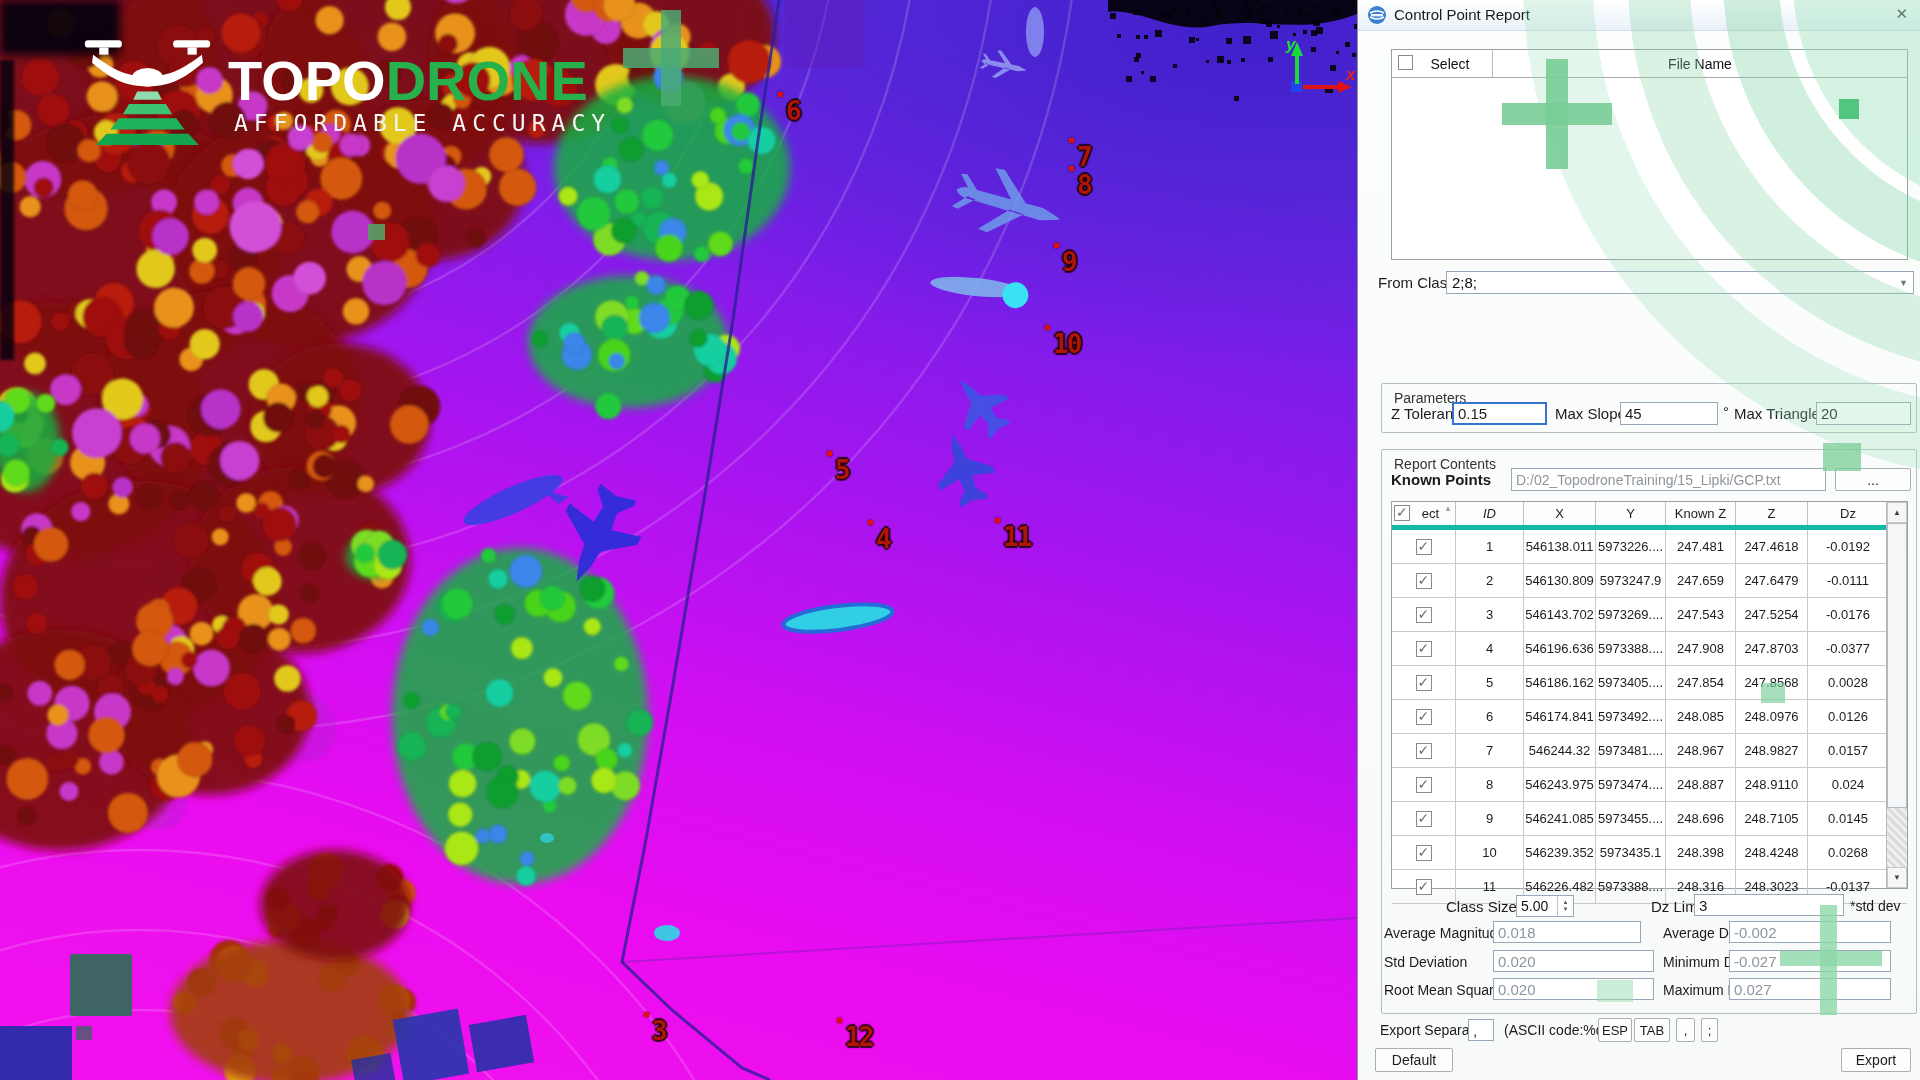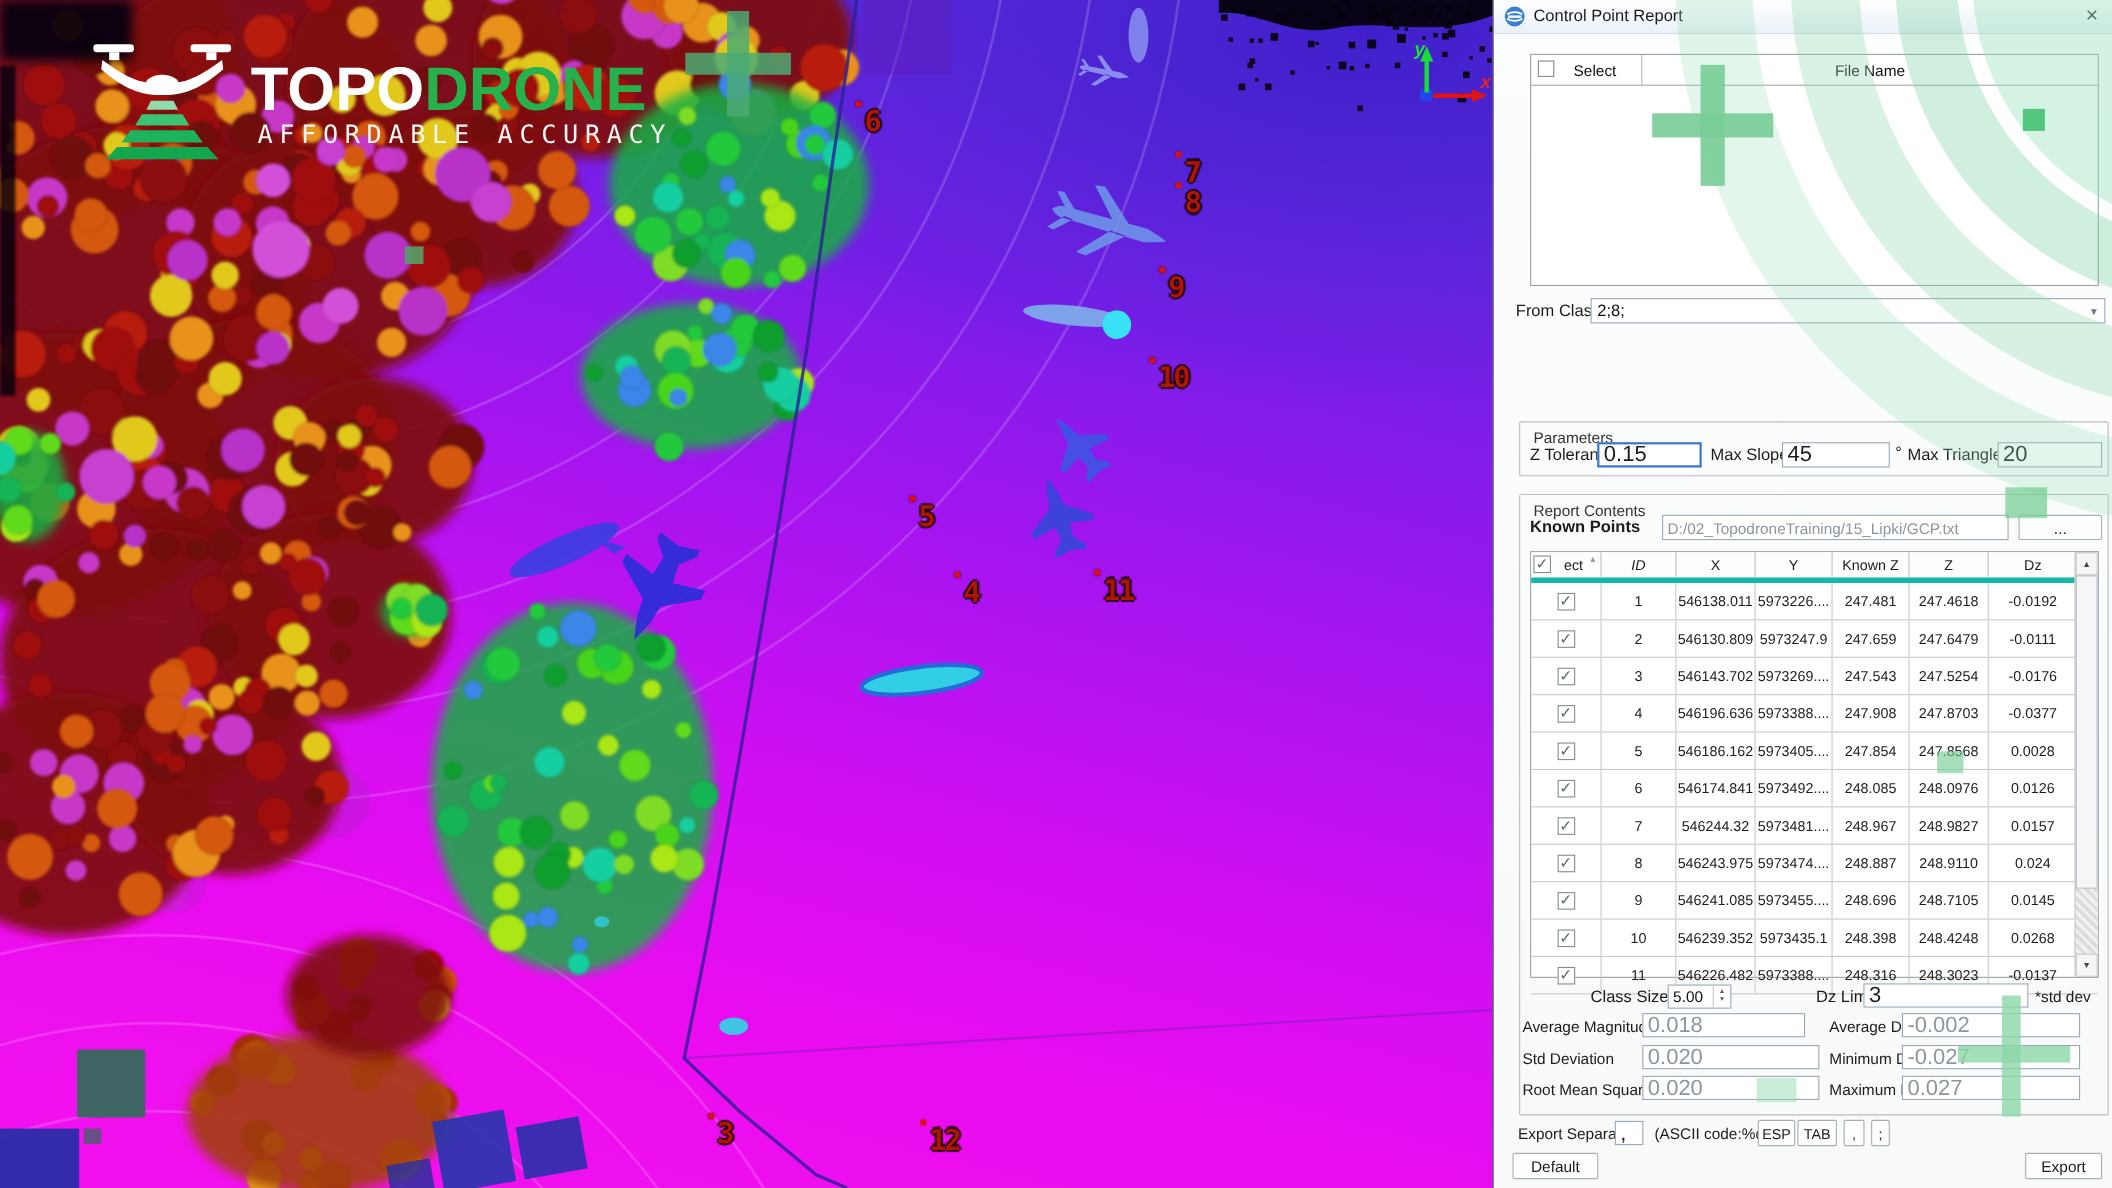--- a/index.html
+++ b/index.html
@@ -23,21 +23,21 @@
          border-left:1px solid #8c949c;box-sizing:border-box;overflow:hidden;}
   #titlebar{position:absolute;left:0;top:0;width:100%;height:30px;background:linear-gradient(#ffffff,#e9f1f8);border-bottom:1px solid #d5dce2;z-index:1;}
   #title{position:absolute;left:36px;top:6px;font-size:15px;color:#1a1a1a;}
   #closex{position:absolute;right:12px;top:5px;font-size:15px;color:#333;cursor:pointer;}
   #wm{position:absolute;left:0;top:0;width:563px;height:1080px;pointer-events:none;z-index:2;}
   .ring{position:absolute;border-radius:50%;box-sizing:border-box;}
   .pz3{z-index:3;}
   .lbl{position:absolute;font-size:15px;color:#1b1b1b;z-index:1;white-space:nowrap;}
   .lbl14{position:absolute;font-size:14px;color:#1b1b1b;z-index:1;white-space:nowrap;}
   .inp{position:absolute;box-sizing:border-box;height:23px;background:#fff;border:1px solid #98a8b8;
-       font-size:20px;color:#1c1c1c;display:flex;align-items:center;padding:0 4px;z-index:1;white-space:nowrap;overflow:hidden;}
+       font-size:15px;color:#1c1c1c;display:flex;align-items:center;padding:0 4px;z-index:1;white-space:nowrap;overflow:hidden;}
   .inp.gray{color:#8d959d;}
   .inp.focus{border:2px solid #3575d0;}
   .btn{position:absolute;box-sizing:border-box;background:#fdfdfd;border:1px solid #a6aeb6;border-radius:2px;
        display:flex;align-items:center;justify-content:center;font-size:14px;color:#1c1c1c;cursor:pointer;z-index:1;}
   .gb{position:absolute;border:1px solid #b6bdc4;border-radius:2px;z-index:0;}
   .gb-title{position:absolute;top:-9px;left:8px;background:#fafcfb;padding:0 4px;font-size:14px;color:#333;margin-top:15px;}
   .cb{position:relative;display:inline-block;width:16px;height:16px;background:#fff;border:1px solid #8a8a8a;box-sizing:border-box;}
   .cb.checked::after{content:"✓";position:absolute;left:1px;top:-2px;font-size:14px;color:#5f6f6f;}
   
   #filelist{position:absolute;left:33px;top:49px;width:517px;height:211px;background:#fff;border:1px solid #9aa0a6;box-sizing:border-box;z-index:1;}

